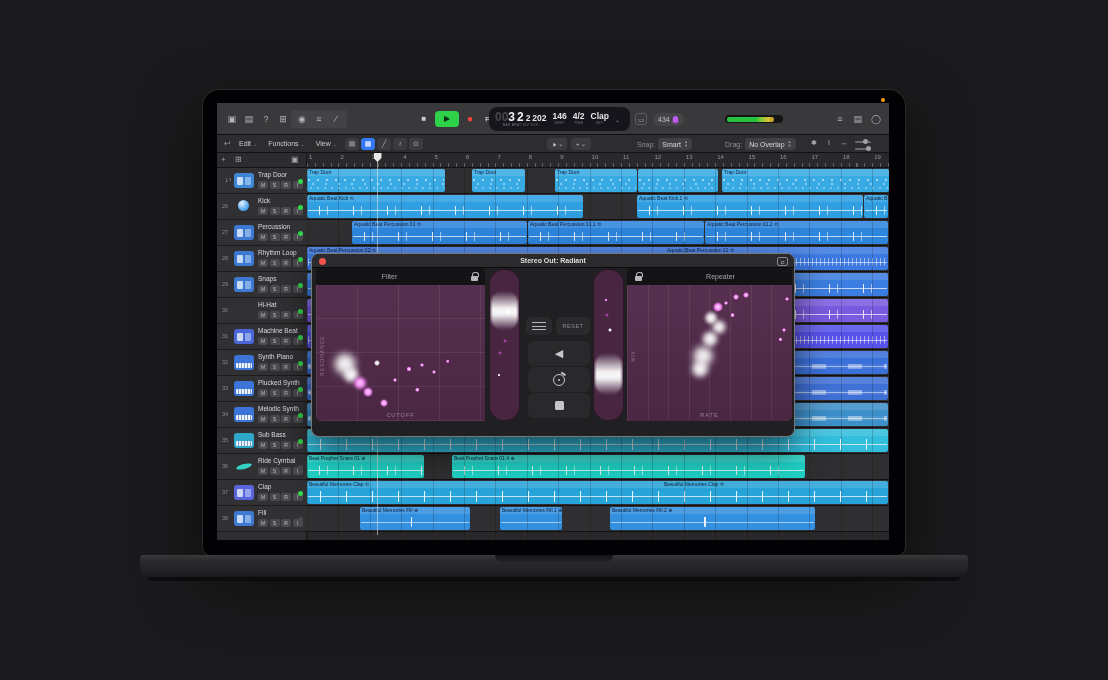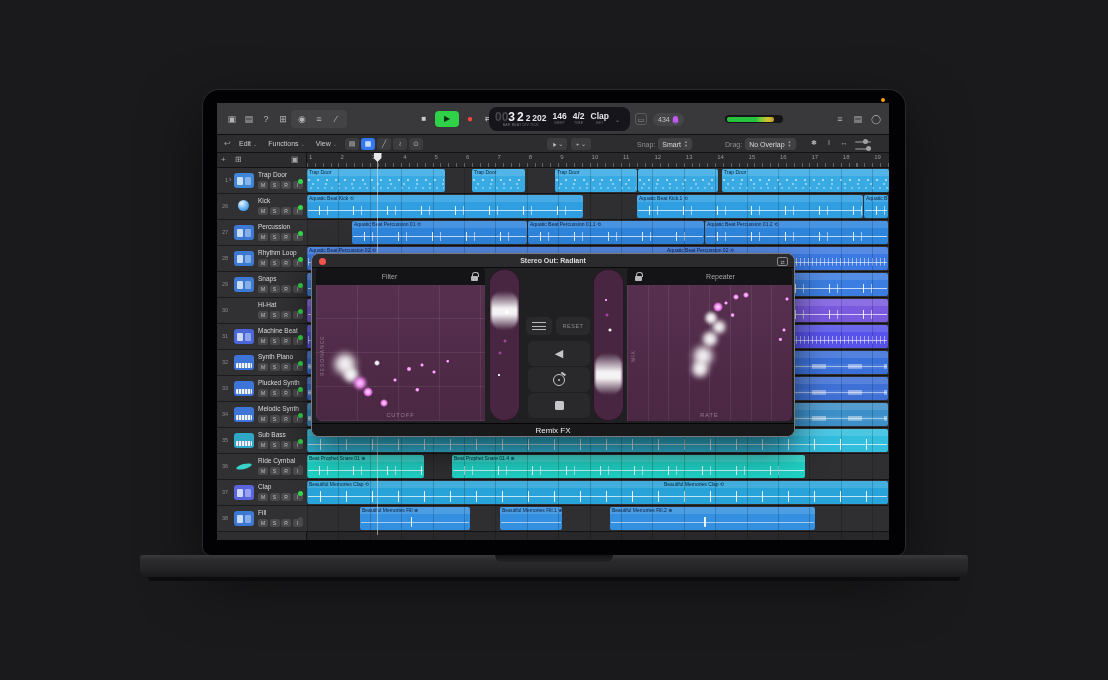--- a/index.html
+++ b/index.html
@@ -654,18 +654,17 @@
             <span class="rev">◀</span>
           </div>
         <div class="bb">
             <span class="vinyl"></span>
           </div>
         <div class="bb">
             <span class="stopsq"></span>
           </div>
       </div>
 
-      <div class="pfooter">Remix FX</div>
     </div>
 
   </div>
 </div>
 <div class="base"></div>
 
 </body></html>

